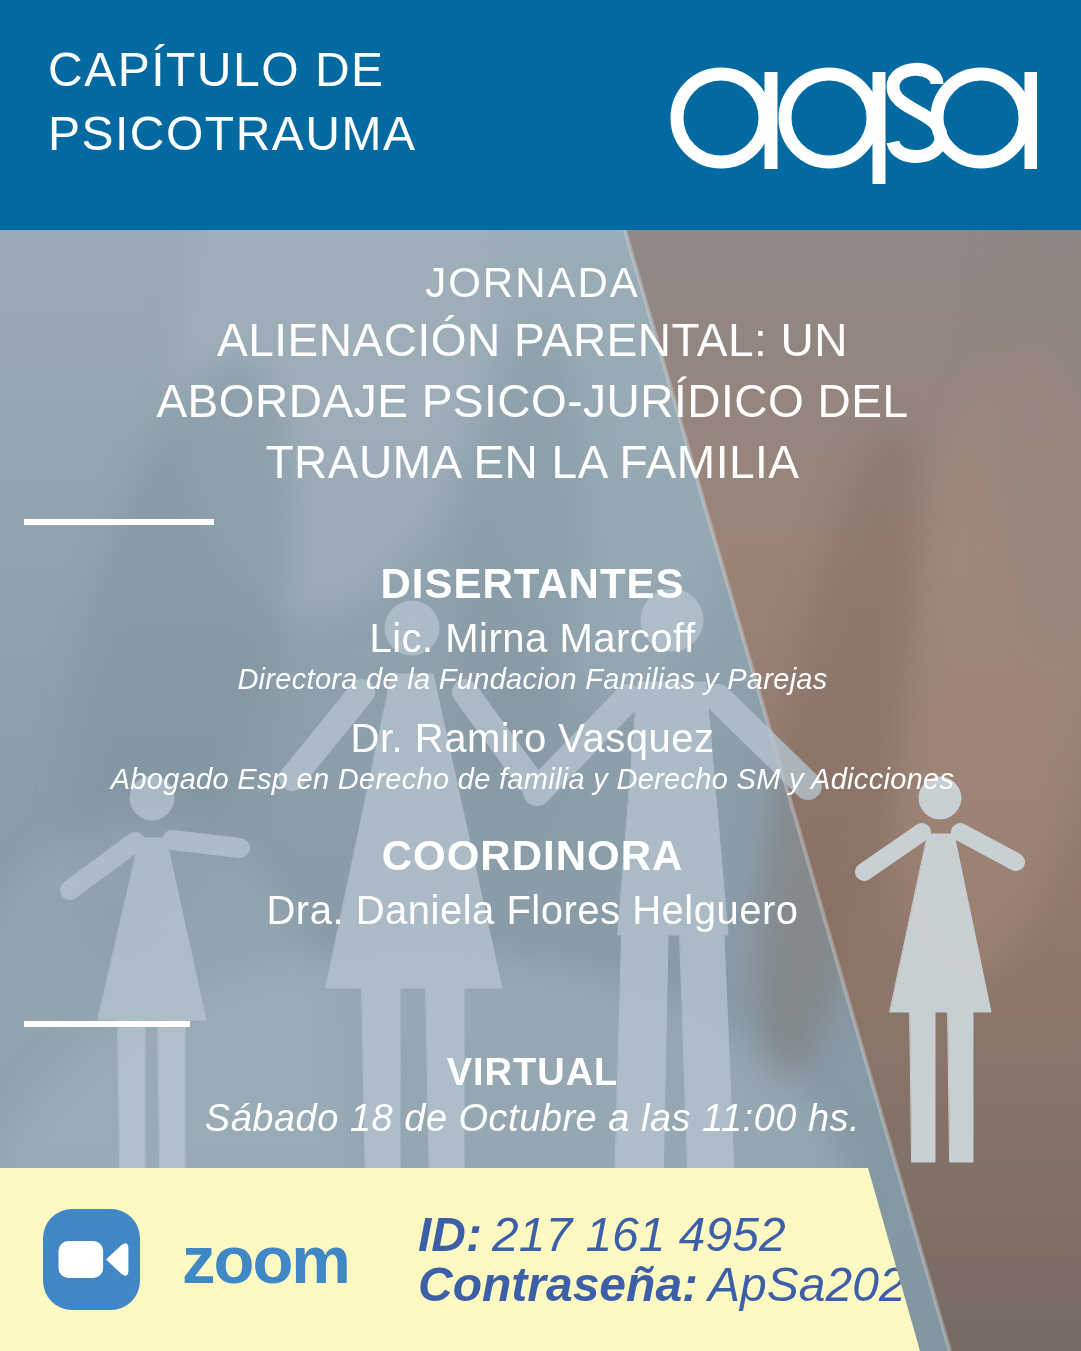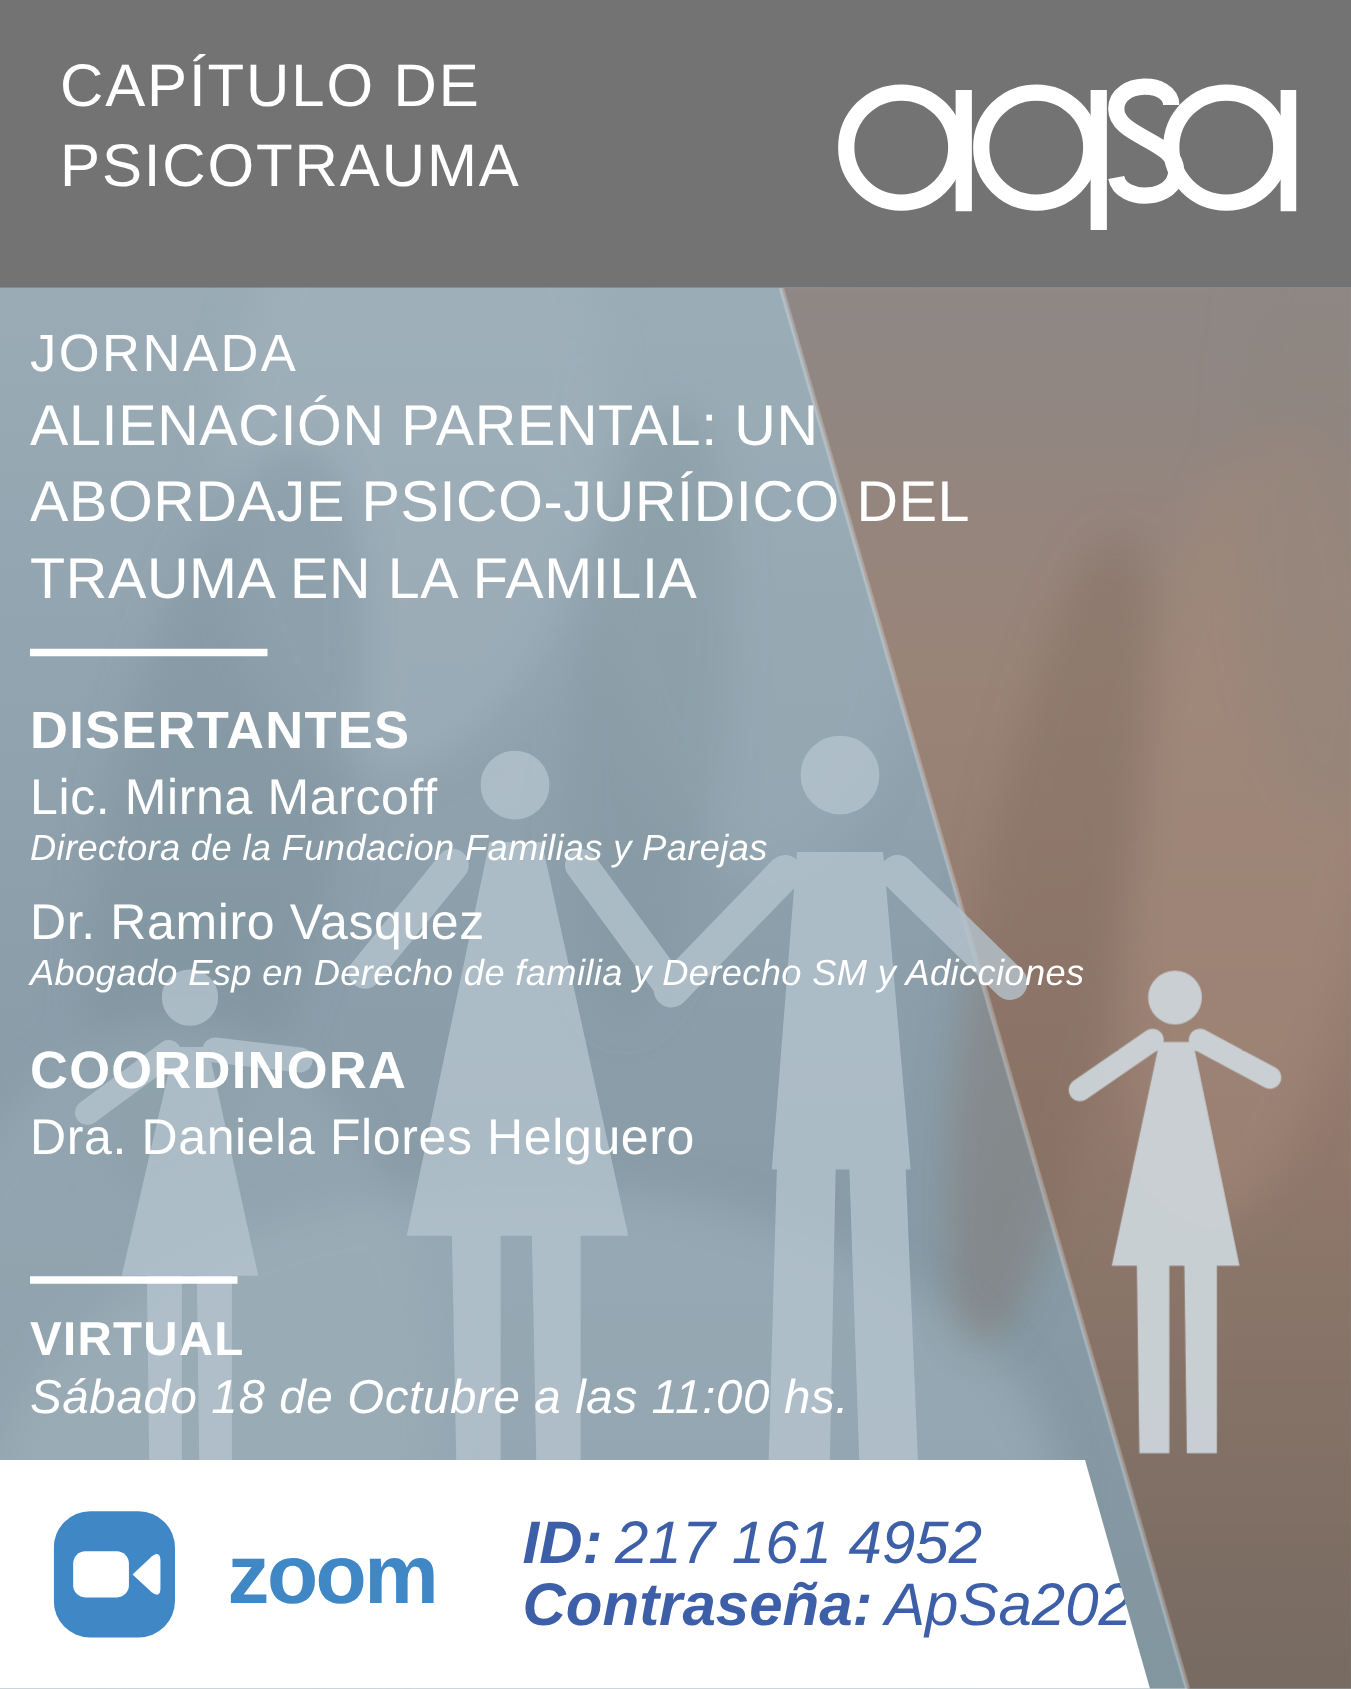--- a/index.html
+++ b/index.html
@@ -6,50 +6,50 @@
   .poster{
     position:relative;
     width:1081px;height:1351px;
     overflow:hidden;
     font-family:"Liberation Sans",sans-serif;
     background:#8c9fab;
   }
   
   .header{
     position:absolute;top:0;left:0;width:100%;height:230px;
-    background:#737373;z-index:3;
+    background:#0369a1;z-index:3;
   }
   .chapter-title{
     position:absolute;left:48px;top:38px;
     color:#ffffff;font-size:48px;line-height:64px;
     font-weight:300;letter-spacing:1.5px;
   }
   .apsa-logo{position:absolute;right:44px;top:32px;width:368px;height:152px;}
   
   .photo{position:absolute;top:230px;left:0;width:1081px;height:1121px;z-index:0;}
   .photo svg{display:block;width:100%;height:100%;}
   
   .content{
     position:absolute;top:230px;left:0;width:100%;z-index:2;
-    color:#ffffff;padding:30px 40px 0 24px;box-sizing:border-box;
+    color:#ffffff;padding:30px 40px 0 24px;box-sizing:border-box;text-align:center;
   }
   .kicker{font-size:42px;font-weight:300;letter-spacing:2px;line-height:46px;margin-bottom:4px;}
   .title{font-size:46px;font-weight:400;letter-spacing:0.5px;line-height:61px;}
   .rule{height:6px;background:#ffffff;width:190px;border:none;margin:26px 0 0 0;}
   .rule.second{width:166px;margin-top:88px;}
   .section-label{font-size:42px;font-weight:700;letter-spacing:1px;line-height:50px;margin-top:34px;}
   .person-name{font-size:40px;font-weight:300;line-height:46px;margin-top:6px;letter-spacing:0.5px;}
   .person-role{font-size:29px;font-weight:300;font-style:italic;line-height:36px;letter-spacing:0.3px;}
   .spacer12{height:12px;}
   .virtual-label{font-size:38px;font-weight:700;letter-spacing:1px;line-height:46px;margin-top:22px;}
   .event-date{font-size:38px;font-weight:300;font-style:italic;line-height:46px;letter-spacing:0.5px;}
   
   .zoom-band{
     position:absolute;left:0;top:1168px;width:100%;height:183px;
-    background:#ffffff;z-index:4;
+    background:#fef9c3;z-index:4;
     clip-path:polygon(0 0,868px 0,920px 100%,0 100%);
     display:flex;align-items:center;
   }
   .zoom-app-icon{width:97px;height:103px;margin-left:43px;flex:0 0 auto;}
   .zoom-wordmark{
     margin-left:42px;width:190px;flex:0 0 auto;
     color:#4087C5;font-size:67px;font-weight:700;letter-spacing:-2px;
   }
   .credentials{margin-left:46px;color:#3D5FA8;font-style:italic;}
   .cred-line{font-size:48px;line-height:50px;white-space:pre;}

